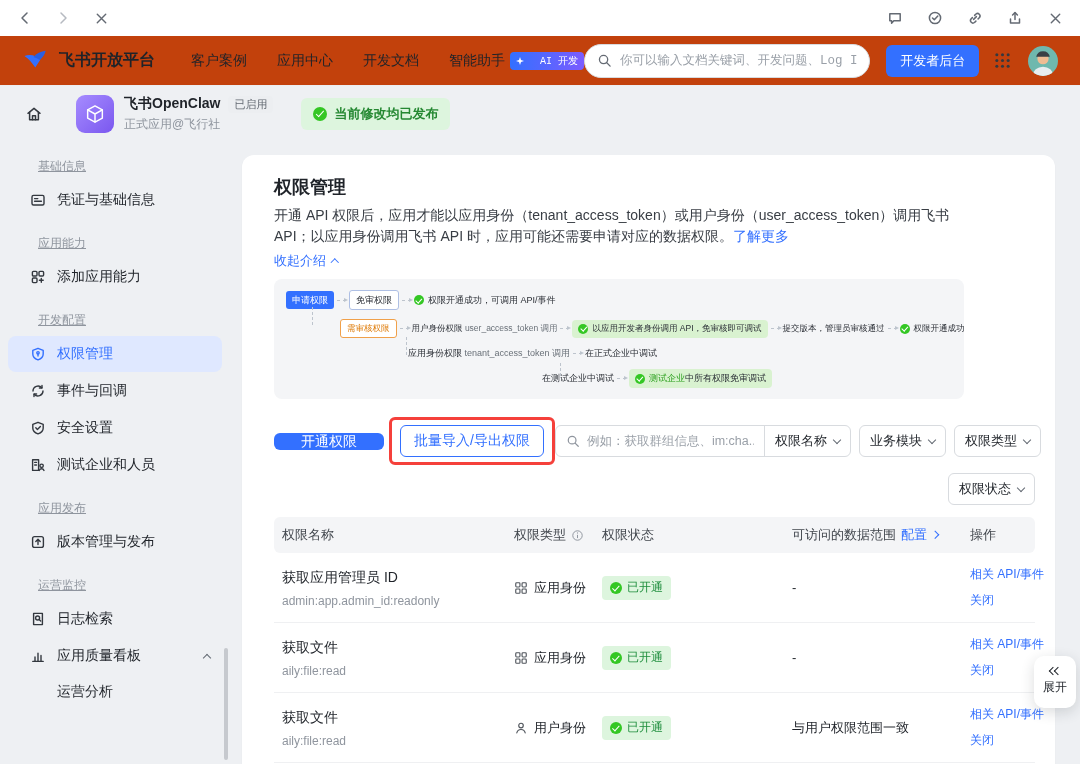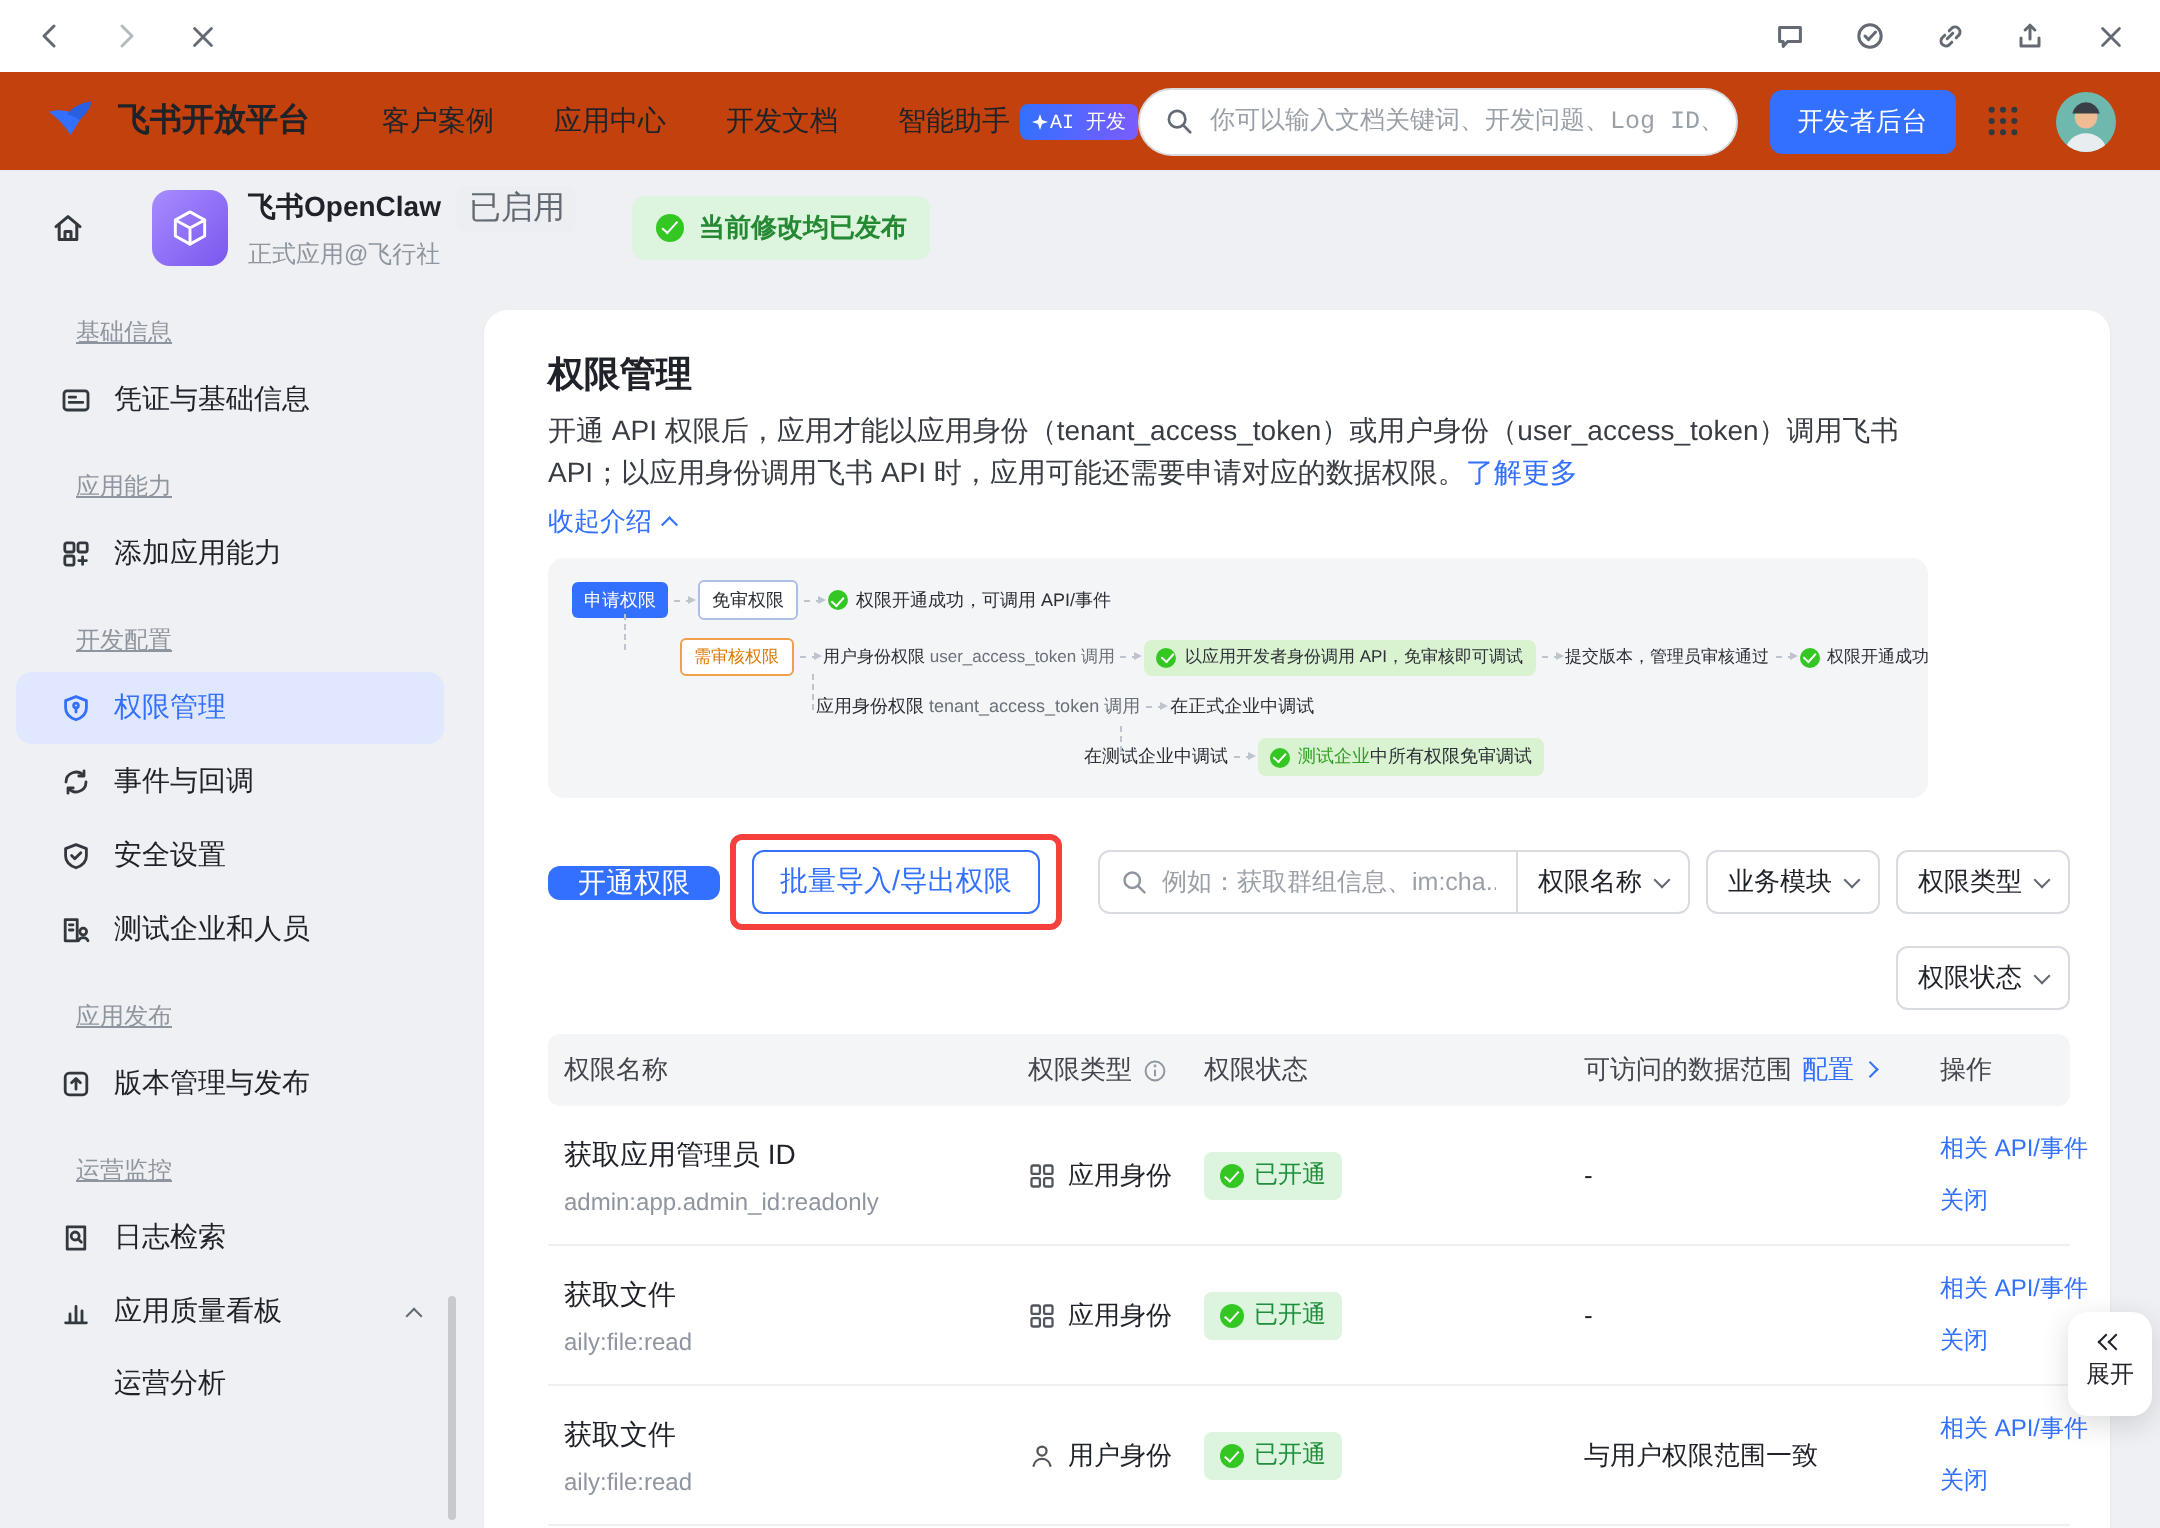--- a/index.html
+++ b/index.html
@@ -14,36 +14,36 @@
 .bb-right { margin-left:auto; display:flex; align-items:center; gap:22px; }
 .bb-icon { width:18px; height:18px; display:flex; align-items:center; justify-content:center; cursor:pointer; }
 .bb-icon svg { stroke:#646a73; fill:none; stroke-width:1.5; stroke-linecap:round; stroke-linejoin:round; }
 .bb-icon.dim svg { stroke:#b6bac1; }
 
 
 .navbar { position:absolute; top:36px; left:0; right:0; height:50px; background:#c2410c; border-bottom:1px solid #ebedf0; display:flex; align-items:center; padding:0 22px; z-index:9;font-family:Liberation Mono, monospace; }
 .brand { display:flex; align-items:center; gap:9px; font-size:16px; font-weight:bold; white-space:nowrap; }
 .nav-items { display:flex; align-items:center; gap:30px; margin-left:36px; font-size:14px; font-weight:500; }
 .nav-item { cursor:pointer; white-space:nowrap; display:flex; align-items:center; }
-.ai-badge { background:linear-gradient(90deg,#3370ff,#7b5cff); color:#fff; font-size:10px; font-weight:500; padding:2px 6px; border-radius:4px; margin-left:5px; display:inline-flex; align-items:center; gap:1px; }
+.ai-badge { background:linear-gradient(90deg,#3370ff,#7b5cff); color:#fff; font-size:10px; font-weight:500; padding:2px 6px; border-radius:4px; margin-left:5px; display:inline-flex; align-items:center; gap:16px; }
 .nav-search { margin-left:auto; width:336px; height:34px; border:1px solid #d8dbdf; border-radius:17px; display:flex; align-items:center; padding:0 12px; gap:8px; background:#fff; }
 .nav-search input { border:none; outline:none; flex:1; font-size:12.5px; background:transparent; color:#1f2329; }
 input::placeholder { color:#9aa0a8; }
 .console-btn { height:32px; background:#3370ff; color:#fff; border:none; border-radius:6px; padding:0 14px; font-size:13px; font-weight:500; cursor:pointer; margin-left:16px; white-space:nowrap; font-family:inherit; }
 .apps-grid { width:32px; height:32px; display:flex; align-items:center; justify-content:center; margin-left:10px; cursor:pointer; }
 .avatar { width:30px; height:30px; border-radius:50%; overflow:hidden; margin-left:12px; cursor:pointer; flex:none; }
 
 
 .app-bar { position:absolute; top:86px; left:0; right:0; height:56px; display:flex; align-items:center; padding:0 16px; }
 .home-btn { width:36px; height:36px; display:flex; align-items:center; justify-content:center; border-radius:8px; cursor:pointer; }
 .home-btn svg { stroke:#33383f; fill:none; stroke-width:1.5; stroke-linecap:round; stroke-linejoin:round; }
 .app-avatar { width:38px; height:38px; border-radius:9px; background:linear-gradient(135deg,#a68cff,#7a57ef); display:flex; align-items:center; justify-content:center; margin-left:24px; flex:none; }
 .app-meta { margin-left:10px; }
 .app-name-row { display:flex; align-items:center; gap:8px; font-size:14px; font-weight:700; }
-.enabled-badge { font-size:16px; font-weight:400; color:#646a73; background:#eceef1; padding:1px 6px; border-radius:4px; }
+.enabled-badge { font-size:11px; font-weight:400; color:#646a73; background:#eceef1; padding:1px 6px; border-radius:4px; }
 .app-subtitle { font-size:12px; color:#8f959e; margin-top:3px; }
 .publish-pill { margin-left:28px; display:flex; align-items:center; gap:7px; background:#ddf5de; border-radius:6px; padding:7px 12px; font-size:13px; color:#258832; font-weight:700; }
 
 
 .check-circle { background:#34c724; border-radius:50%; position:relative; display:inline-block; flex:none; }
 .check-circle::after { content:""; position:absolute; border-style:solid; border-color:#fff; border-top:0; border-left:0; transform:rotate(42deg); }
 .check-circle.md { width:14px; height:14px; } .check-circle.md::after { left:4.4px; top:2.4px; width:3.4px; height:6.6px; border-width:0 1.7px 1.7px 0; }
 .check-circle.sm { width:12px; height:12px; } .check-circle.sm::after { left:3.8px; top:2px; width:3px; height:5.6px; border-width:0 1.6px 1.6px 0; }
 .check-circle.xs { width:10px; height:10px; } .check-circle.xs::after { left:3.1px; top:1.6px; width:2.5px; height:4.6px; border-width:0 1.3px 1.3px 0; }
 
@@ -90,21 +90,21 @@
 .dash::after { content:""; position:absolute; right:-2px; top:-3px; border-left:4px solid #bdc4cd; border-top:2.5px solid transparent; border-bottom:2.5px solid transparent; }
 .flow-text { white-space:nowrap; flex:none; }
 .tok { color:#697078; }
 .flow-check { display:flex; align-items:center; gap:4px; white-space:nowrap; flex:none; }
 .flow-pill { display:flex; align-items:center; gap:4px; background:#d9f2d0; border-radius:4px; padding:3px 6px; white-space:nowrap; flex:none; }
 .green-text { color:#2ea121; }
 .v-dash { position:absolute; border-left:1px dashed #bdc4cd; width:0; }
 
 
 .toolbar { margin-top:18px; display:flex; align-items:center; }
-.btn-primary { height:17px; background:#3370ff; color:#fff; border:none; border-radius:6px; padding:0 15px; font-size:14px; cursor:pointer; font-family:inherit; white-space:nowrap; }
+.btn-primary { height:17px; background:#3370ff; color:#fff; border:none; border-radius:6px; padding:0 27px; font-size:14px; cursor:pointer; font-family:inherit; white-space:nowrap; }
 .annotation-box { border:3px solid #f5403b; border-radius:6px; padding:5px 8px; margin-left:5px; display:flex; }
 .btn-outline { height:32px; background:#fff; color:#3370ff; border:1px solid #3370ff; border-radius:6px; padding:0 13px; font-size:14px; cursor:pointer; font-family:inherit; white-space:nowrap; }
 .toolbar-right { margin-left:auto; display:flex; align-items:center; gap:8px; }
 .search-group { display:flex; align-items:center; height:32px; border:1px solid #d8dbdf; border-radius:6px; background:#fff; overflow:hidden; }
 .sg-input { display:flex; align-items:center; gap:7px; padding:0 10px; width:208px; }
 .sg-input input { border:none; outline:none; width:100%; font-size:12.5px; }
 .sg-select { display:flex; align-items:center; gap:7px; padding:0 10px; border-left:1px solid #d8dbdf; height:100%; font-size:13px; cursor:pointer; white-space:nowrap; }
 .select { display:flex; align-items:center; gap:7px; height:32px; border:1px solid #d8dbdf; border-radius:6px; background:#fff; padding:0 10px; font-size:13px; cursor:pointer; white-space:nowrap; }
 .filter-row2 { margin-top:8px; display:flex; justify-content:flex-end; }
 

